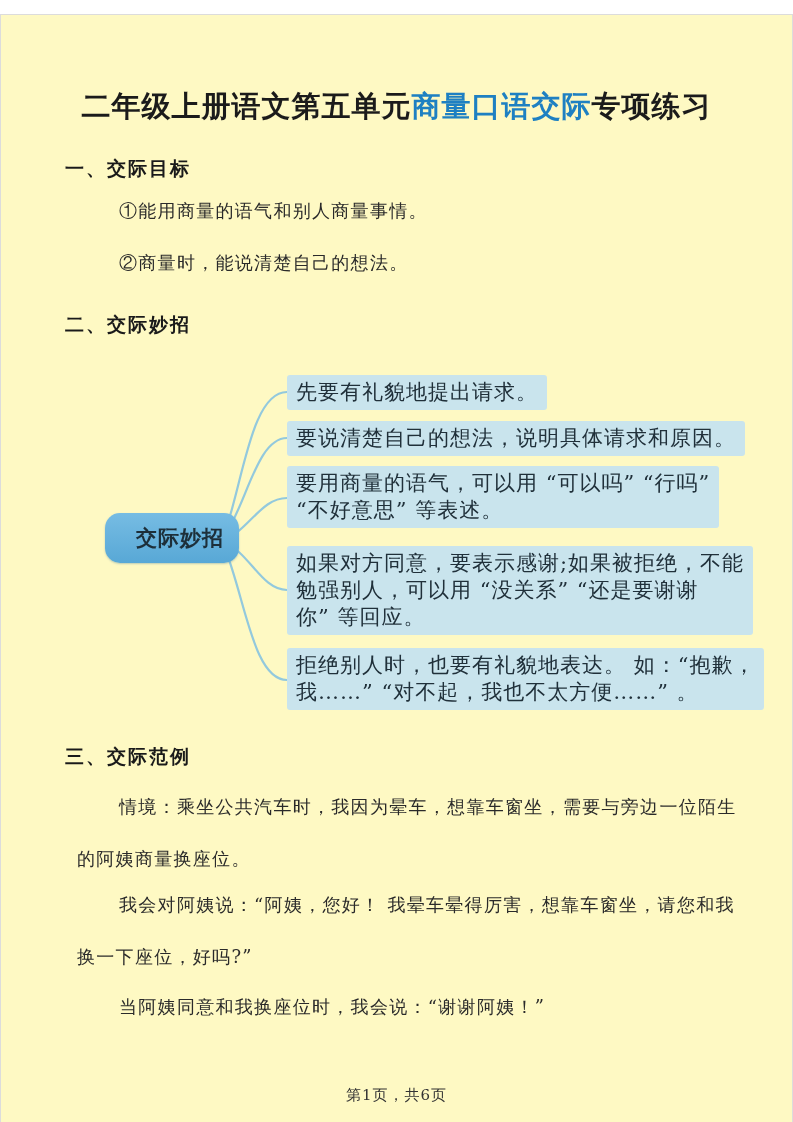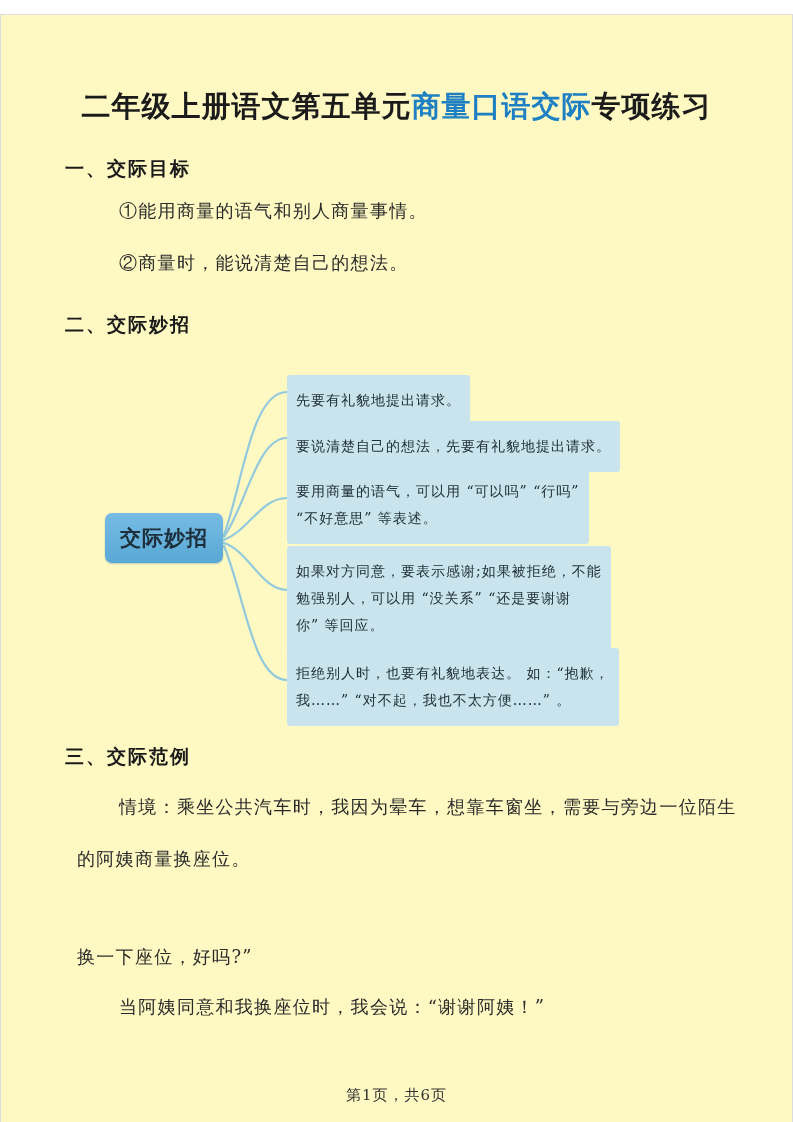--- a/index.html
+++ b/index.html
@@ -56,34 +56,35 @@
   .ex-5{top:978px;}
   .mindmap{
     position:absolute;left:76px;top:350px;
     width:660px;height:356px;
   }
   .mm-svg{position:absolute;left:0;top:0;}
   .connector{fill:none;stroke:#93c9dd;stroke-width:2.2;stroke-linecap:round;}
   .mm-node{
     position:absolute;left:28px;top:148px;
     width:118px;height:50px;
-    border-radius:7px;
+    border-radius:15px;
     background:linear-gradient(180deg,#76bce3 0%,#58a8d6 100%);
     display:flex;align-items:center;justify-content:center;
     font-family:"Liberation Sans", sans-serif;
     font-weight:bold;font-size:21px;letter-spacing:1px;
     color:#1d2f3a;
     box-shadow:0 1px 2px rgba(60,120,160,.35);
+    padding-left:16px;
   }
   .tip{
     position:absolute;left:210px;
     background:#c9e4ed;
     border-radius:3px;
-    padding:12px 9px;
-    font-size:14px;
+    padding:4px 9px;
+    font-size:21px;
     line-height:27px;
     letter-spacing:1px;
     color:#20303a;
   }
   .tip-line{white-space:nowrap;}
   .tip-1{top:10px;}
   .tip-2{top:56px;}
   .tip-3{top:101px;}
   .tip-4{top:181px;}
   .tip-5{top:283px;}
@@ -118,38 +119,39 @@
       <path class="connector" d="M147,178 C172,186 184,225 210,225"></path>
       <path class="connector" d="M147,181 C168,232 176,315 210,315"></path>
     </svg>
 
     <div class="mm-node">交际妙招</div>
 
     <div class="tip tip-1">
       <div class="tip-line">先要有礼貌地提出请求。</div>
     </div>
     <div class="tip tip-2">
-      <div class="tip-line">要说清楚自己的想法，先要有礼貌地提出请求。</div>
+      <div class="tip-line">要说清楚自己的想法，说明具体请求和原因。</div>
     </div>
     <div class="tip tip-3">
       <div class="tip-line">要用商量的语气，可以用 “可以吗” “行吗”</div>
       <div class="tip-line">“不好意思” 等表述。</div>
     </div>
     <div class="tip tip-4">
       <div class="tip-line">如果对方同意，要表示感谢;如果被拒绝，不能</div>
       <div class="tip-line">勉强别人，可以用 “没关系” “还是要谢谢</div>
       <div class="tip-line">你” 等回应。</div>
     </div>
     <div class="tip tip-5">
       <div class="tip-line">拒绝别人时，也要有礼貌地表达。 如：“抱歉，</div>
       <div class="tip-line">我……” “对不起，我也不太方便……” 。</div>
     </div>
   </div>
 
   <div class="sec-heading h-example">三、交际范例</div>
   <div class="body-line indent ex-1">情境：乘坐公共汽车时，我因为晕车，想靠车窗坐，需要与旁边一位陌生</div>
   <div class="body-line flush ex-2">的阿姨商量换座位。</div>
+  <div class="body-line indent ex-3">我会对阿姨说：“阿姨，您好！ 我晕车晕得厉害，想靠车窗坐，请您和我</div>
   <div class="body-line flush ex-4">换一下座位，好吗?”</div>
   <div class="body-line indent ex-5">当阿姨同意和我换座位时，我会说：“谢谢阿姨！”</div>
 
   <div class="footer">第1页，共6页</div>
 
 </div>
 
 </body></html>

